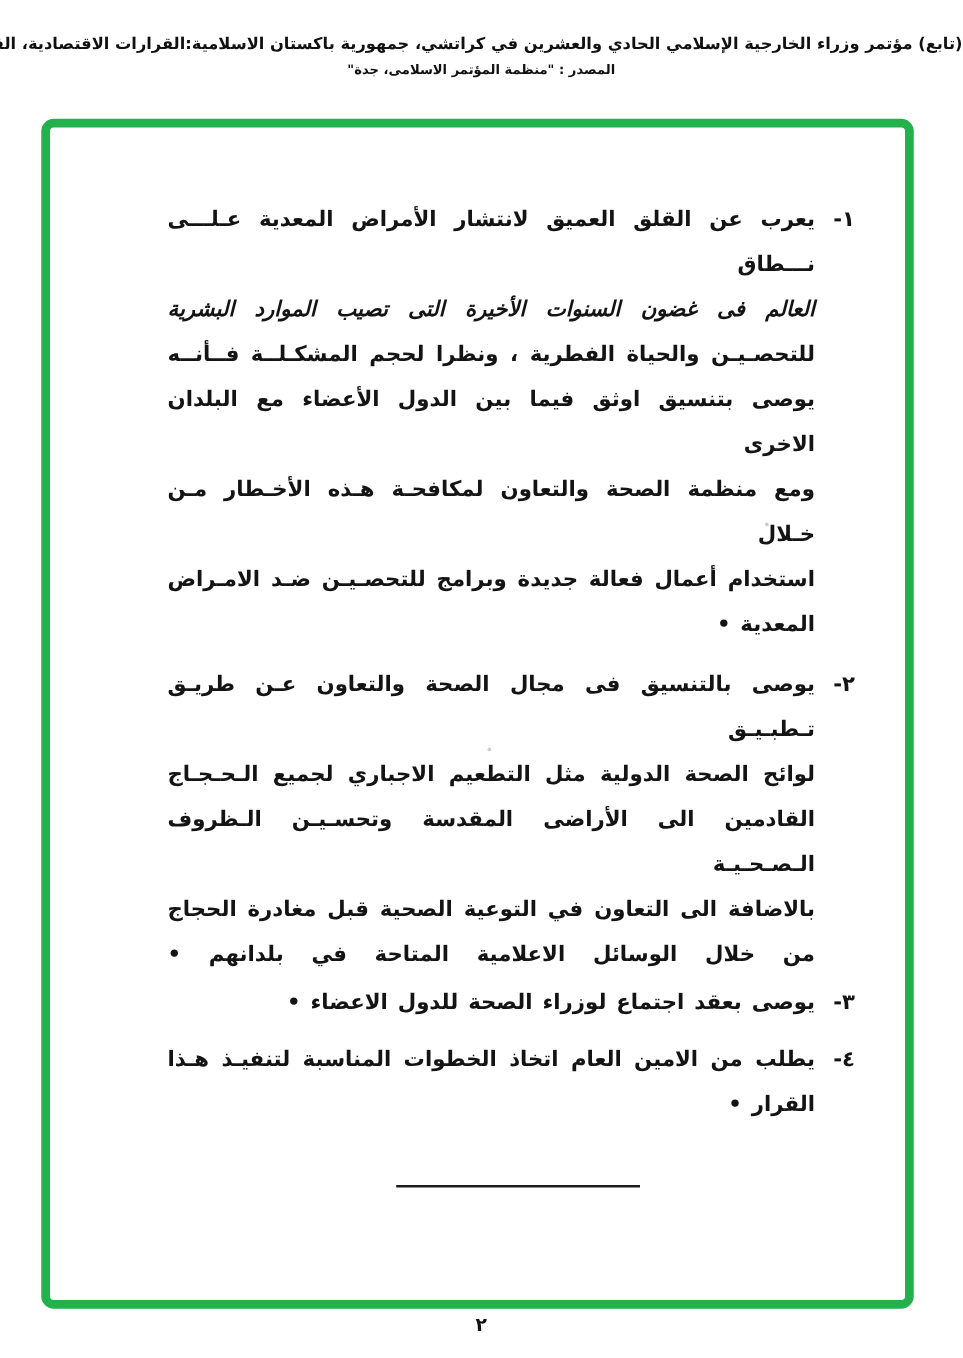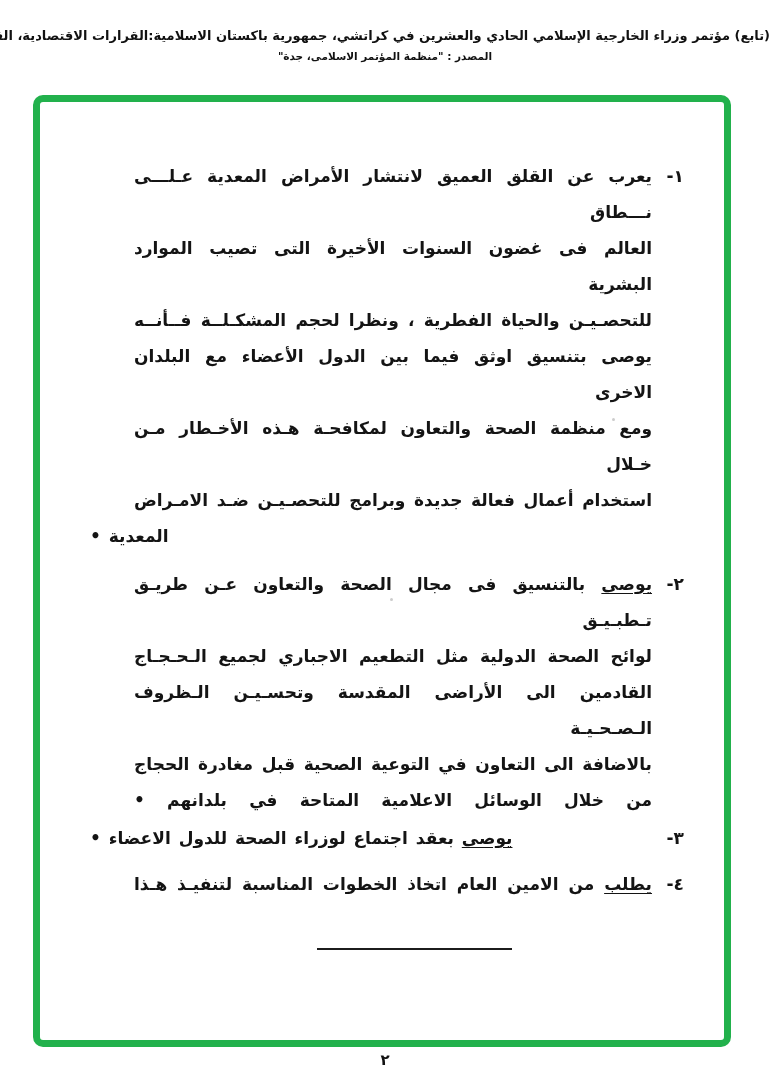--- a/index.html
+++ b/index.html
@@ -18,25 +18,25 @@
                border:7px solid var(--frame, #22b14c); border-radius:10px; background:#fff; }
 
   
   .doc-content { direction:rtl; padding:56px 40px 0 50px; color:#141414; }
   .item { display:flex; }
   .item + .item.m12 { margin-top:12px; }
   .m2  { margin-top:2px !important; }
   .m10 { margin-top:10px !important; }
   .num { flex:none; width:32px; font-size:17px; font-weight:bold; line-height:36px; }
   .lines { flex:1 1 auto; min-width:0; }
-  .line { font-size:17px; font-weight:bold; line-height:36px; text-align:left;
+  .line { font-size:17px; font-weight:bold; line-height:36px; text-align:right;
           word-spacing:2px; }
   .line.just { text-align:justify; text-align-last:justify;margin-left:44px; }
-  .line.ital { }
-  .lead { text-decoration:underline; text-underline-offset:3px; }
+  .line.ital { font-style:italic; }
+  .lead { text-underline-offset:3px; }
 
   .divider { width:195px; height:2px; background:#1c1c1c; margin:46px 172px 0 auto; }
 
   
   .page-num { position:absolute; top:1051px; left:0; right:0; text-align:center;
               font-size:15px; font-weight:bold; color:#111; }
 
   
   .speck { position:absolute; background:#9a9a9a; width:3px; height:3px; border-radius:50%; opacity:.5; }
 </style>
@@ -81,20 +81,21 @@
         <div class="num">٣-</div>
         <div class="lines">
           <div class="line"><span class="lead">يوصى</span> <span>بعقد اجتماع لوزراء الصحة للدول الاعضاء •</span></div>
         </div>
       </div>
 
       <div class="item m10">
         <div class="num">٤-</div>
         <div class="lines">
           <div class="line just"><span class="lead">يطلب</span> <span>من الامين العام اتخاذ الخطوات المناسبة لتنفيـذ هـذا</span></div>
+          <div class="line">القرار •</div>
         </div>
       </div>
 
       <div class="divider"></div>
     </div>
   </div>
 
   <div class="page-num">٢</div>
 
   <div class="speck" style="left:612px; top:418px;"></div>

